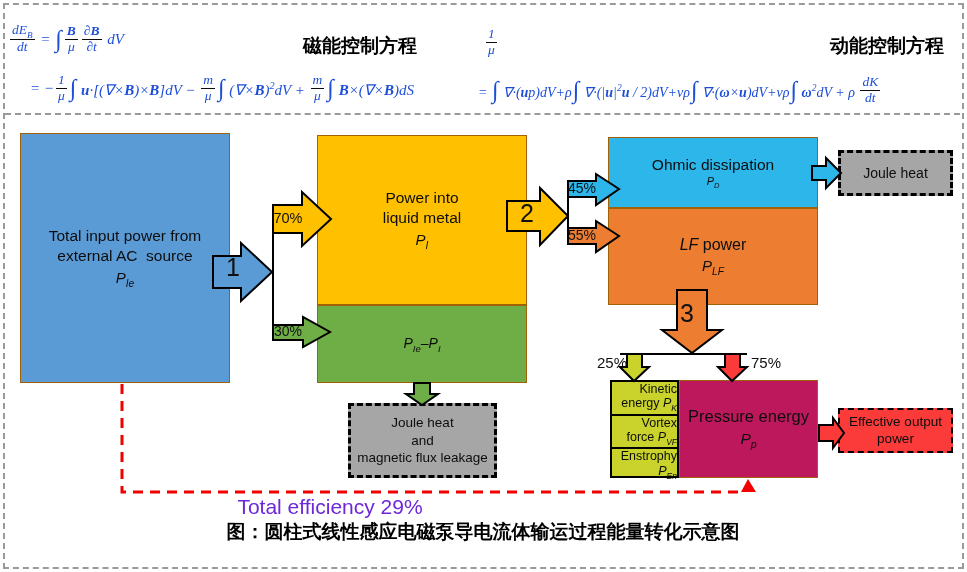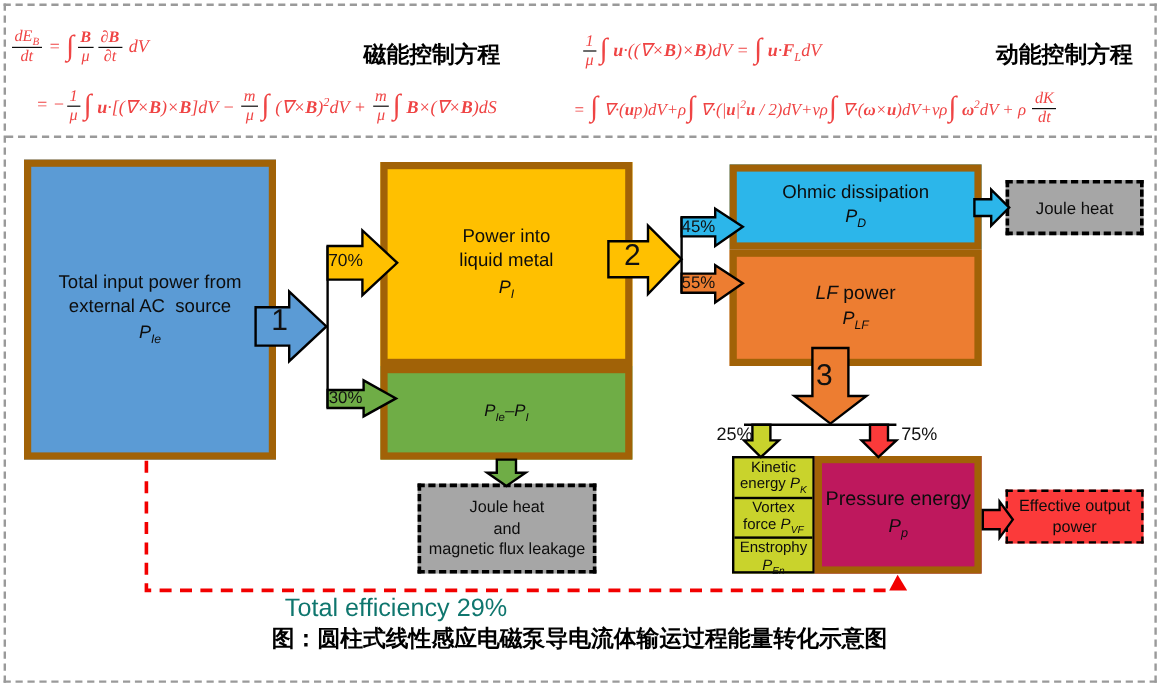--- a/index.html
+++ b/index.html
@@ -3,40 +3,40 @@
 <meta charset="utf-8">
 <style>
   html,body { margin:0; padding:0; background:#fff; }
   #stage { position:relative; width:967px; height:572px; background:#fff; overflow:hidden;
            font-family:"Liberation Sans",sans-serif; color:#111; }
   .dashed-frame { position:absolute; border:2px dashed #9a9a9a; z-index:1; }
   .divider { position:absolute; border-top:2px dashed #9a9a9a; z-index:1; }
 
   
   .eq { position:absolute; z-index:3; display:flex; align-items:center; white-space:nowrap;
-        font-family:"Liberation Serif",serif; font-style:italic; font-size:15px; color:#ef4444; }
+        font-family:"Liberation Serif",serif; font-style:italic; font-size:15px; color:#1d4ed8; }
   .eq .tx { white-space:pre; }
   .frac { display:inline-flex; flex-direction:column; text-align:center; font-size:13.5px;
           line-height:1.1; margin:0 2px; }
   .frac .num { border-bottom:1.3px solid #0c0c0c; padding:0 2px; }
   .frac .den { padding:0 2px; }
   .intg { font-size:24px; font-style:normal; line-height:.75; margin:0 1px; position:relative; top:1px; }
   sub,sup { font-size:.68em; }
   .eq sub, .eq sup, .sym sub, .bl sub { font-style:italic; }
   .cn-title { position:absolute; z-index:3; font-weight:bold; font-size:19px; color:#000; }
 
   
-  .box { position:absolute; z-index:2; box-sizing:border-box; border:6px solid #a16207;
+  .box { position:absolute; z-index:2; box-sizing:border-box; border:1px solid #a16207;
          display:flex; flex-direction:column; align-items:center; justify-content:center;
          text-align:center; line-height:1.32; color:#0d0d0d; }
   .box .sym { font-style:italic; margin-top:1px; }
   .dash-box { border:3px dashed #000; }
   .minis { position:absolute; z-index:2; box-sizing:border-box; border:2px solid #000;
            display:grid; grid-template-rows:1fr 1fr 1fr; text-align:center; }
-  .mini { box-sizing:border-box; display:flex; flex-direction:column; align-items:center;
+  .mini { box-sizing:border-box; display:flex; flex-direction:column; align-items:flex-end;
           justify-content:center; font-size:12.5px; line-height:1.15; color:#0d0d0d; }
   .mini + .mini { border-top:2px solid #000; }
 
   svg.overlay { position:absolute; left:0; top:0; z-index:4; pointer-events:none; }
   svg .blk { stroke:#000; stroke-width:2; stroke-linejoin:miter; }
 
   .lbl { position:absolute; z-index:6; text-align:center; color:#111; }
   .num-lbl { font-size:25px; line-height:1.05; }
   .pct { font-size:14.5px; line-height:1.1; }
   .note { position:absolute; z-index:6; text-align:center; font-size:21px; }
@@ -85,21 +85,20 @@
         <span class="den">μ</span>
       </span>
       <span class="tx"><span class="intg">∫</span> <b>B</b>×(∇×<b>B</b>)dS</span>
     </div>
 
   <div class="eq" style="left:484px;top:22px;height:40px;">
       <span class="frac">
         <span class="num">1</span>
         <span class="den">μ</span>
       </span>
-      <span class="tx"><span class="intg">∫</span> <b>u</b>·((∇×<b>B</b>)×<b>B</b>)dV = <span class="intg">∫</span> <b>u</b>·<b>F</b><sub>L</sub>dV</span>
     </div>
   <div class="cn-title" style="left:830px;top:33px;">动能控制方程</div>
   <div class="eq" style="left:478px;top:72px;height:36px;font-size:14px;">
       <span class="tx">= <span class="intg">∫</span> ∇·(<b>u</b>p)dV+ρ<span class="intg">∫</span> ∇·(|<b>u</b>|<sup>2</sup><b>u</b> / 2)dV+νρ<span class="intg">∫</span> ∇·(<b>ω</b>×<b>u</b>)dV+νρ<span class="intg">∫</span> <b>ω</b><sup>2</sup>dV + ρ </span>
       <span class="frac">
         <span class="num">dK</span>
         <span class="den">dt</span>
       </span>
     </div>
 
@@ -128,21 +127,21 @@
         <div class="bl">Joule heat</div>
         <div class="bl">and</div>
         <div class="bl">magnetic flux leakage</div>
       </div>
   </div>
 
   <div class="box" style="left: 608px; top: 137px; width: 210px; height: 71px; font-size: 15.5px; line-height: 1.25; background: rgb(44, 182, 234);">
     <div>
         <div class="bl">Ohmic dissipation</div>
       </div>
-    <div class="sym" style="font-size:15px;">P<sub>D</sub></div>
+    <div class="sym" style="font-size:11px;">P<sub>D</sub></div>
   </div>
 
   <div class="box" style="left: 608px; top: 208px; width: 210px; height: 97px; font-size: 16px; background: rgb(237, 125, 49);">
     <div>
         <div class="bl"><i>LF</i> power</div>
       </div>
     <div class="sym" style="font-size:15px;">P<sub>LF</sub></div>
   </div>
 
   <div class="box dash-box" style="left: 838px; top: 150px; width: 115px; height: 46px; font-size: 14px; background: rgb(166, 166, 166);">
@@ -205,16 +204,16 @@
   <div class="lbl num-lbl" style="left:218px;top:254px;width:30px;">1</div>
   <div class="lbl num-lbl" style="left:512px;top:200px;width:30px;">2</div>
   <div class="lbl num-lbl" style="left:672px;top:300px;width:30px;">3</div>
   <div class="lbl pct" style="left:273px;top:211px;width:30px;">70%</div>
   <div class="lbl pct" style="left:273px;top:324px;width:30px;font-size:14px;">30%</div>
   <div class="lbl pct" style="left:567px;top:181px;width:30px;font-size:14px;">45%</div>
   <div class="lbl pct" style="left:567px;top:228px;width:30px;font-size:14px;">55%</div>
   <div class="lbl pct" style="left:596px;top:355px;width:32px;font-size:15px;">25%</div>
   <div class="lbl pct" style="left:749px;top:355px;width:34px;font-size:15px;text-align:center;">75%</div>
 
-  <div class="note" style="left: 170px; top: 495px; width: 320px; color: #0f766e;">Total efficiency 29%</div>
+  <div class="note" style="left: 170px; top: 495px; width: 320px; color: #6d28d9;">Total efficiency 29%</div>
   <div class="caption" style="left:63px;top:519px;width:840px;">图：圆柱式线性感应电磁泵导电流体输运过程能量转化示意图</div>
 
 </div>
 
 </body></html>

